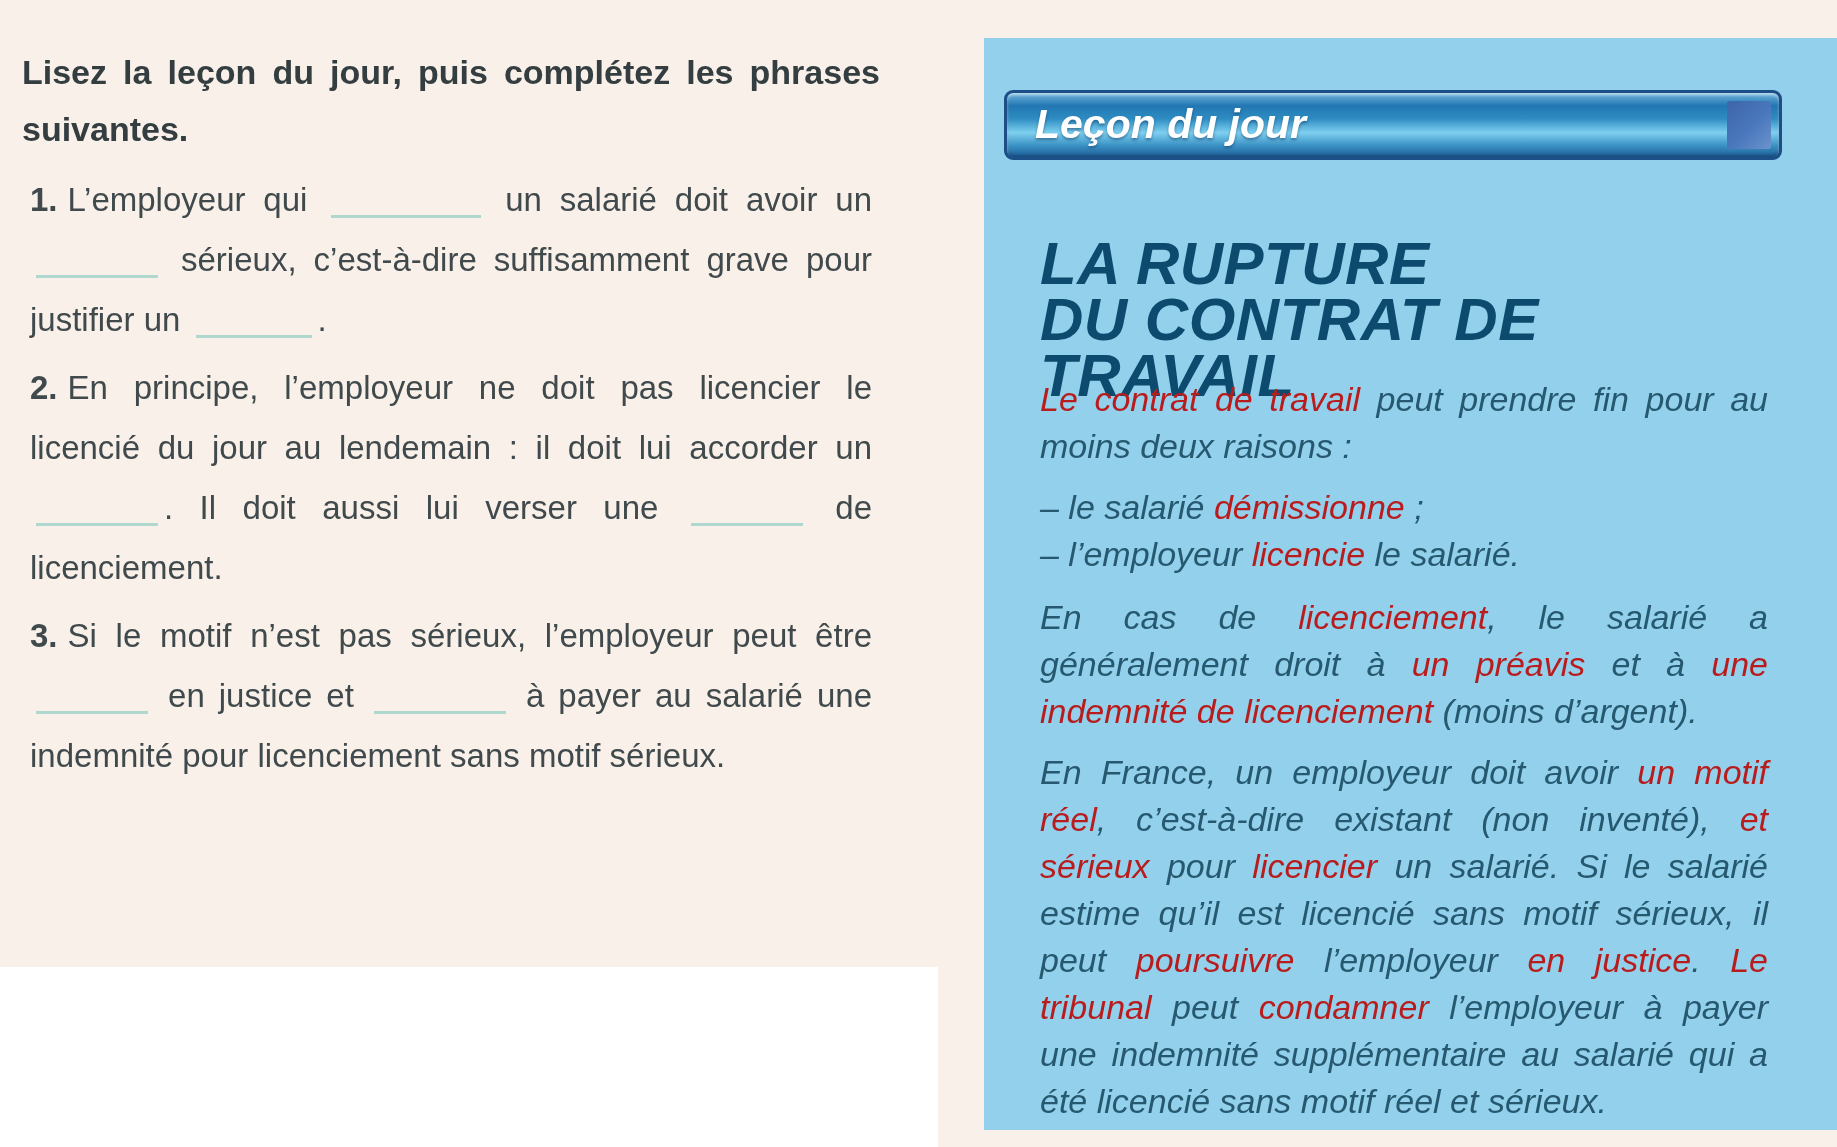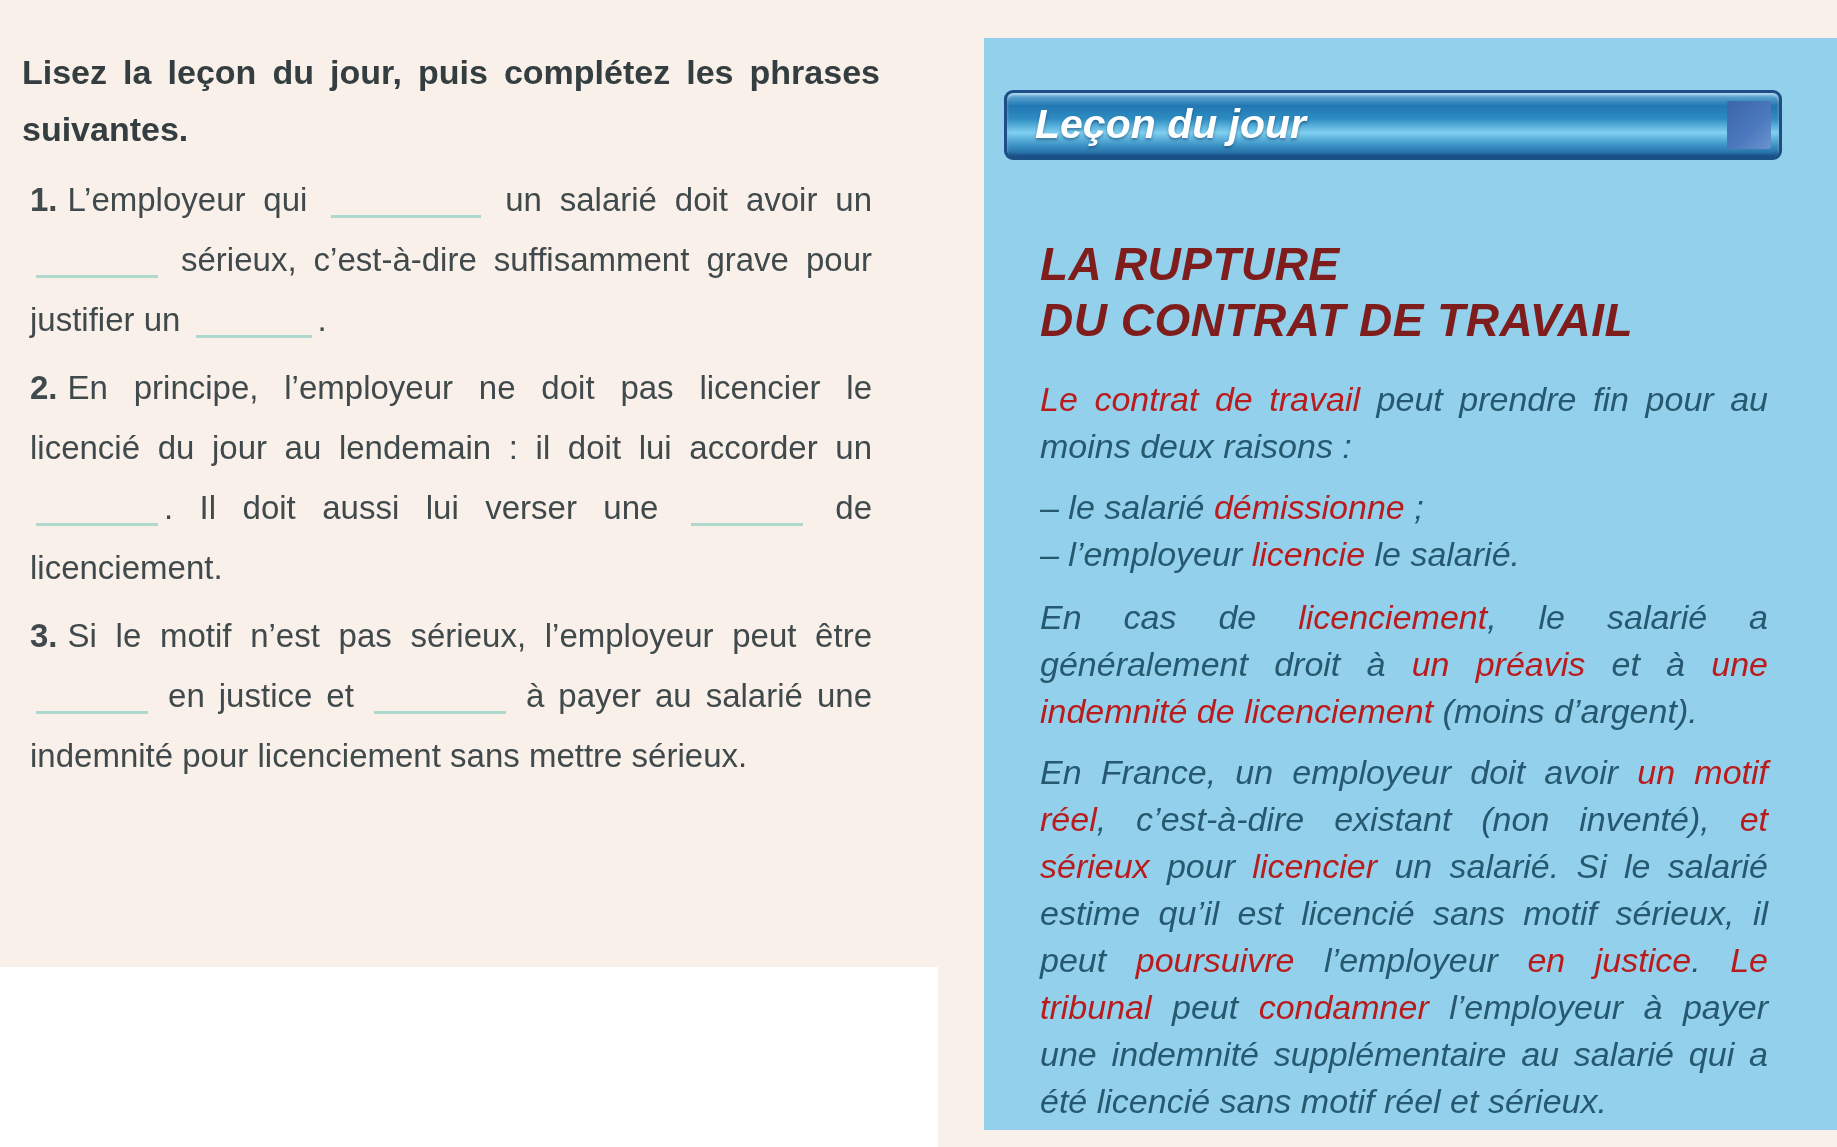--- a/index.html
+++ b/index.html
@@ -46,21 +46,21 @@
     text-shadow:0 2px 3px rgba(10,40,80,.45);
     white-space:nowrap;
   }
   .bar-end{
     position:absolute;right:8px;top:8px;width:44px;height:48px;
     background:linear-gradient(135deg,#3d66a8 0%,#4a77bd 55%,#6b93cc 100%);
     border-radius:3px;
   }
   .lesson-title{
     position:absolute;left:56px;top:198px;width:740px;
-    color:#7f1d1d;font-weight:bold;font-size:46px;line-height:56px;
+    color:#0c4a6e;font-weight:bold;font-size:60px;line-height:56px;
     letter-spacing:.5px;margin:0;
   }
   .lesson-body{
     position:absolute;left:56px;top:338px;width:728px;
     color:#26596f;font-size:34px;line-height:47px;text-align:justify;
   }
   .lesson-body p{margin:0 0 14px 0}
   .lesson-body p.bullet{margin:0}
   .lesson-body p.after-bullets{margin-top:16px}
   .red{color:#b91c1c}
@@ -74,21 +74,21 @@
 
   <div class="exercise">
     <p class="instruction">Lisez la leçon du jour, puis complétez les phrases suivantes.</p>
     <p class="ex-item">
       <span class="num">1.</span><span><span>L’employeur qui </span><span class="blank" style="width: 150px;"></span><span> un salarié doit avoir un </span><span class="blank" style="width: 122px;"></span><span> sérieux, c’est-à-dire suffisamment grave pour justifier un </span><span class="blank" style="width: 116px;"></span><span>.</span></span>
     </p>
     <p class="ex-item">
       <span class="num">2.</span><span><span>En principe, l’employeur ne doit pas licencier le licencié du jour au lendemain : il doit lui accorder un </span><span class="blank" style="width: 122px;"></span><span>. Il doit aussi lui verser une </span><span class="blank" style="width: 112px;"></span><span> de licenciement.</span></span>
     </p>
     <p class="ex-item">
-      <span class="num">3.</span><span><span>Si le motif n’est pas sérieux, l’employeur peut être </span><span class="blank" style="width: 112px;"></span><span> en justice et </span><span class="blank" style="width: 132px;"></span><span> à payer au salarié une indemnité pour licenciement sans mettre sérieux.</span></span>
+      <span class="num">3.</span><span><span>Si le motif n’est pas sérieux, l’employeur peut être </span><span class="blank" style="width: 112px;"></span><span> en justice et </span><span class="blank" style="width: 132px;"></span><span> à payer au salarié une indemnité pour licenciement sans motif sérieux.</span></span>
     </p>
   </div>
 
   <div class="panel">
 
     <div class="bar">
       <span class="bar-label">Leçon du jour</span>
       <span class="bar-end"></span>
     </div>
 

